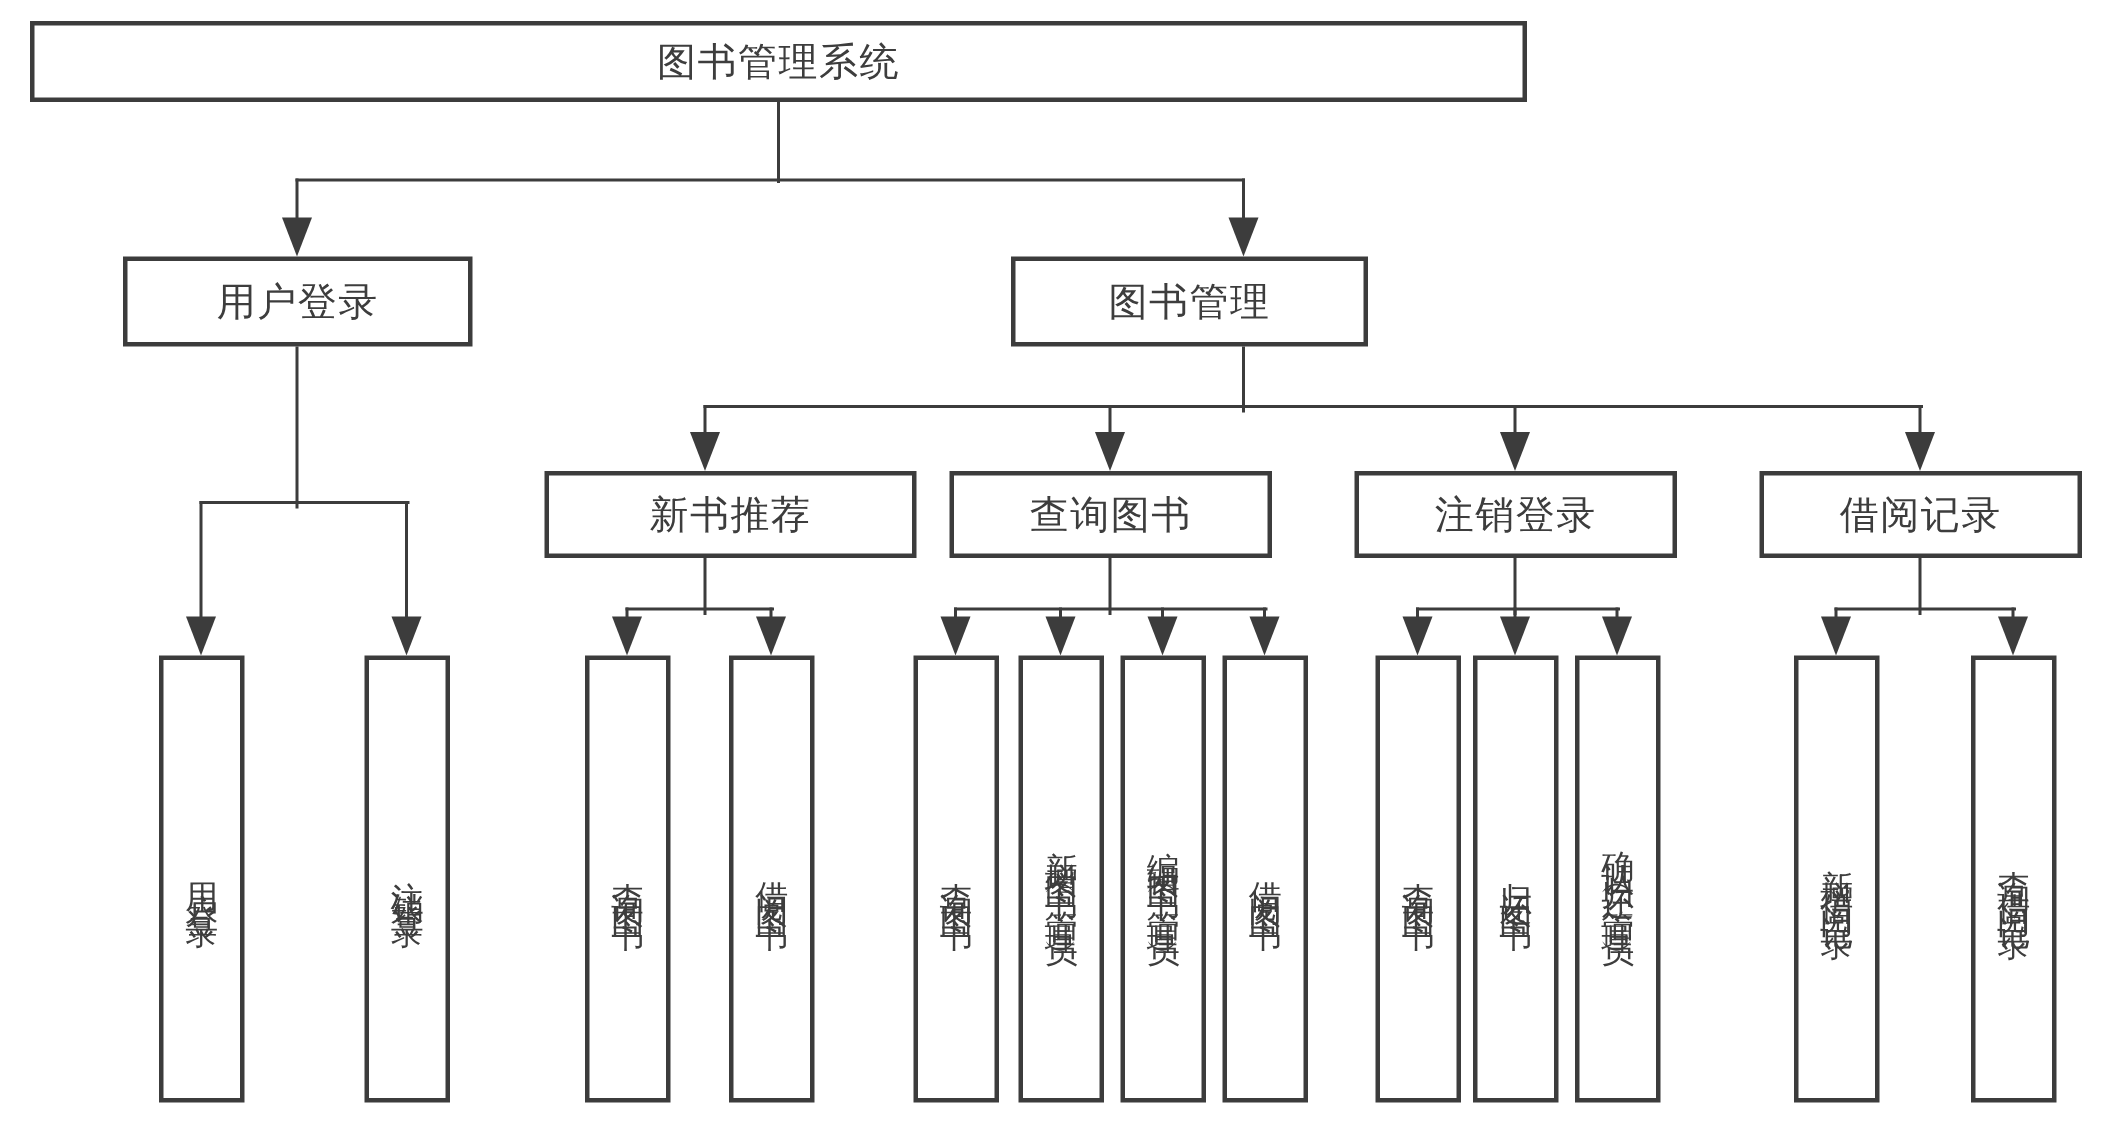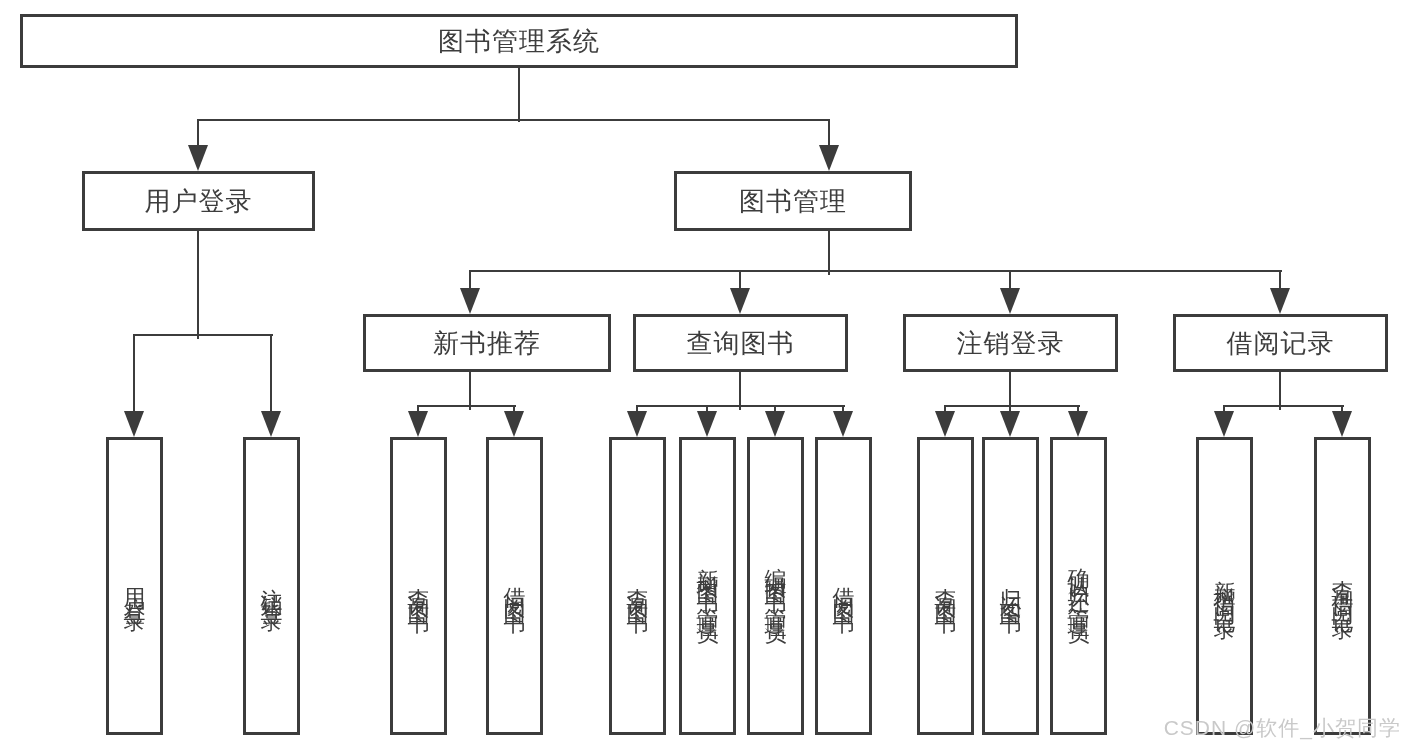--- a/index.html
+++ b/index.html
@@ -106,21 +106,20 @@
     <span class="vtext">确认归还（管理员）</span>
   </div>
 
   <div class="box vbox" style="left:1196px">
     <span class="vtext">新增借阅记录</span>
   </div>
   <div class="box vbox" style="left:1314px">
     <span class="vtext">查询借阅记录</span>
   </div>
 
-  <div class="watermark">CSDN @软件_小贺同学</div>
 <div class="vline" style="left: 518px; top: 68px; height: 54px;"></div>
     <div class="hline" style="left: 197px; top: 119px; width: 633px;"></div>
     <div class="vline" style="left: 197px; top: 119px; height: 28px;"></div>
     <div class="arrow" style="left: 188px; top: 145px;"></div>
     <div class="vline" style="left: 828px; top: 119px; height: 28px;"></div>
     <div class="arrow" style="left: 819px; top: 145px;"></div>
     <div class="vline" style="left: 197px; top: 231px; height: 108px;"></div>
     <div class="hline" style="left: 133px; top: 334px; width: 140px;"></div>
     <div class="vline" style="left: 133px; top: 334px; height: 79px;"></div>
     <div class="arrow" style="left: 124px; top: 411px;"></div>

